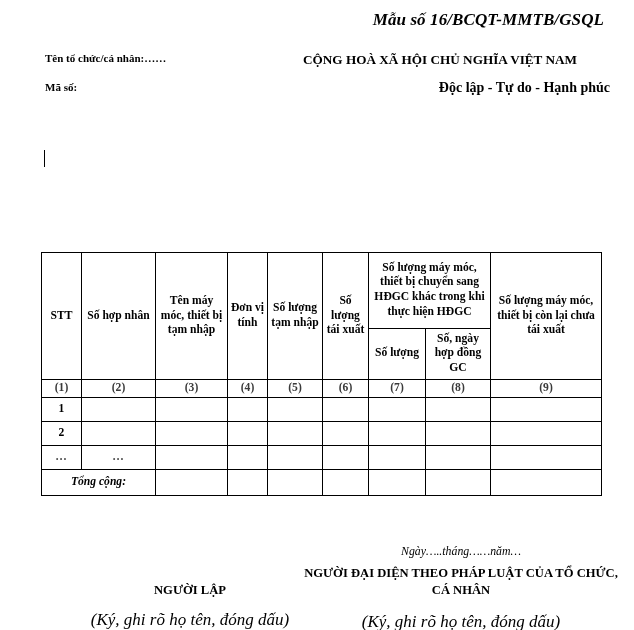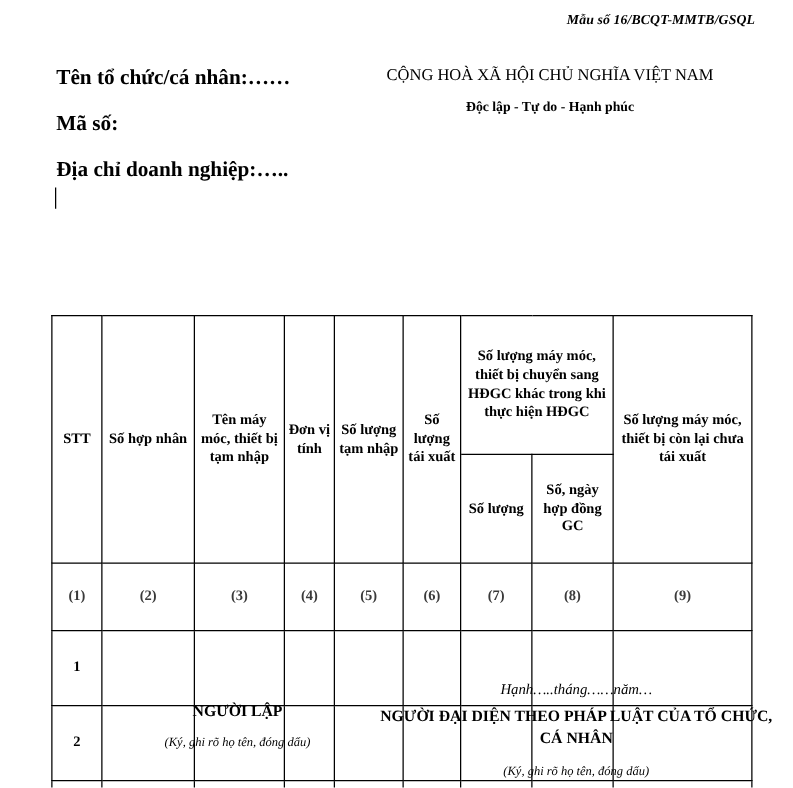--- a/index.html
+++ b/index.html
@@ -19,63 +19,64 @@
     position: relative;
     width: 634px;
     height: 630px;
   }
 
   
   .form-code {
     position: absolute;
     top: 10px;
     right: 30px;
-    font-size: 11px;
+    font-size: 17px;
     font-weight: bold;
     font-style: italic;
     letter-spacing: 0.1px;
   }
 
   
   .header-block {
     position: absolute;
     top: 52px;
     left: 0;
     width: 634px;
     height: 80px;
   }
   .org-block {
     position: absolute;
     left: 45px;
     top: 0;
     width: 250px;
   }
   .org-line {
-    font-size: 17px;
+    font-size: 11px;
     font-weight: bold;
     margin-bottom: 17px;
     white-space: nowrap;
   }
   .national-block {
     position: absolute;
     left: 270px;
     top: 0;
     width: 340px;
     text-align: center;
   }
   .nation-title {
     font-size: 13.2px;
-    font-weight: normal;
+    font-weight: bold;
     white-space: nowrap;
   }
   .nation-motto {
-    font-size: 11px;
+    font-size: 14px;
     font-weight: bold;
     margin-top: 12px;
     white-space: nowrap;
+    text-align: right;
   }
 
   
   .caret {
     position: absolute;
     left: 44px;
     top: 150px;
     width: 1px;
     height: 17px;
     background: #000;
@@ -104,21 +105,21 @@
     border-collapse: collapse;
     table-layout: fixed;
     width: 560px;
   }
   table.report td, table.report th {
     border: 1px solid #000000;
     font-size: 11.6px;
     font-weight: bold;
     text-align: center;
     vertical-align: middle;
-    padding: 18px 2px;
+    padding: 0 2px;
     line-height: 1.28;
   }
   table.report th.hcell {
     height: 126px;
   }
   table.report th.hmerge {
     height: 74px;
   }
   table.report th.hsub {
     height: 50px;
@@ -174,45 +175,44 @@
     top: 0;
     width: 330px;
     text-align: center;
   }
   .sign-title {
     font-size: 12.6px;
     font-weight: bold;
     line-height: 1.32;
   }
   .sign-note {
-    font-size: 10px;
+    font-size: 17px;
     font-style: italic;
     margin-top: 10px;
   }
-  .sign-left .sign-title { margin-top: 17px; }
+  .sign-left .sign-title { margin-top: 38px; }
   .sign-left .sign-note { margin-top: 11px; }
   .date-line {
     font-size: 11.8px;
     font-style: italic;
     margin-bottom: 6px;
   }
   .sign-right .sign-note { margin-top: 14px; }
 </style>
 </head>
 <body>
 
 <div class="page">
 
   <div class="form-code">Mẫu số 16/BCQT-MMTB/GSQL</div>
 
   <div class="header-block">
     <div class="org-block">
       <div class="org-line">Tên tổ chức/cá nhân:……</div>
       <div class="org-line">Mã số:</div>
-      <div class="org-line">Địa chỉ doanh nghiệp:…..</div>
     </div>
     <div class="national-block">
       <div class="nation-title">CỘNG HOÀ XÃ HỘI CHỦ NGHĨA VIỆT NAM</div>
       <div class="nation-motto">Độc lập - Tự do - Hạnh phúc</div>
     </div>
   </div>
 
   <div class="caret"></div>
 
 
@@ -303,19 +303,19 @@
       </tbody>
     </table>
   </div>
 
   <div class="sign-area">
     <div class="sign-left">
       <div class="sign-title">NGƯỜI LẬP</div>
       <div class="sign-note">(Ký, ghi rõ họ tên, đóng dấu)</div>
     </div>
     <div class="sign-right">
-      <div class="date-line">Hạnh…..tháng……năm…</div>
+      <div class="date-line">Ngày…..tháng……năm…</div>
       <div class="sign-title">NGƯỜI ĐẠI DIỆN THEO PHÁP LUẬT CỦA TỔ CHỨC, CÁ NHÂN</div>
       <div class="sign-note">(Ký, ghi rõ họ tên, đóng dấu)</div>
     </div>
   </div>
 
 </div>
 
 </body></html>

